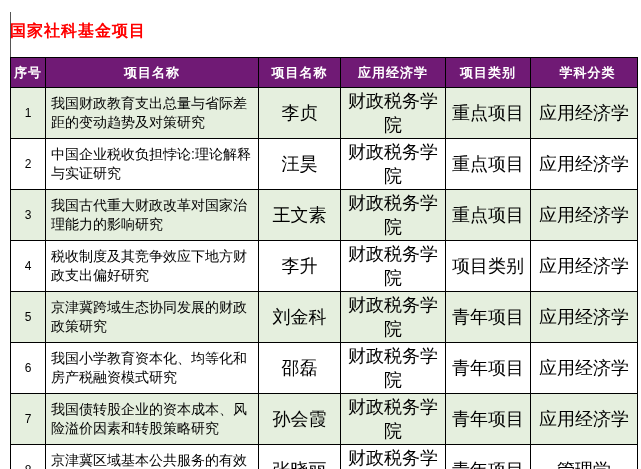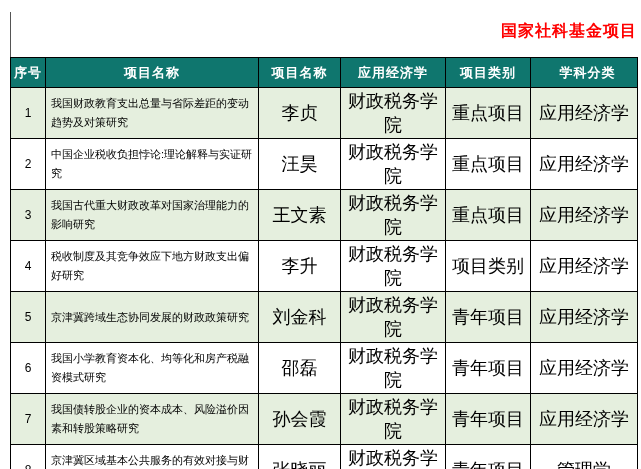--- a/index.html
+++ b/index.html
@@ -9,21 +9,21 @@
     font-family:"Liberation Sans", sans-serif;
     position:relative;
     overflow:hidden;
   }
   .vline {
     position:absolute; left:10px; top:12px;
     width:1px; height:45px; background:#555;
   }
   .title {
     position:absolute; left:10px; top:21px; width:627px;
-    text-align:right;
+    text-align:left;
     font-size:16px; font-weight:bold;
     letter-spacing:1px;
   }
   table.fund {
     position:absolute; left:10px; top:57px;
     width:627px;
     border-collapse:collapse;
     table-layout:fixed;
   }
   th, td {
@@ -41,21 +41,21 @@
   }
   tbody tr { height:46px; background:#ffffff; }
   td {
     font-size:18px;
     color:#000000;
     text-align:center;
   }
   td.name {
     text-align:left;
     padding:2px 5px;
-    font-size:11px;
+    font-size:14px;
     line-height:19px;
   }
   td.num { font-size:12px; }
   .wavy {
     text-decoration-style:wavy;
     text-decoration-thickness:1px;
     text-underline-offset:3px;
   }
 </style>
 </head>
@@ -68,21 +68,21 @@
 <table class="fund">
   <colgroup>
     <col style="width:35px">
     <col style="width:213px">
     <col style="width:82px">
     <col style="width:105px">
     <col style="width:85px">
     <col style="width:107px">
   </colgroup>
   <thead>
-    <tr style="background: #0f766e;">
+    <tr style="background: #701a75;">
       <th style="color: rgb(255, 255, 255);">序号</th>
       <th style="color: rgb(255, 255, 255); font-family: Liberation Serif, serif;">项目名称</th>
       <th style="color: rgb(255, 255, 255);">项目名称</th>
       <th style="color: rgb(255, 255, 255);">应用经济学</th>
       <th style="color: rgb(255, 255, 255);">项目类别</th>
       <th style="color: rgb(255, 255, 255); padding-left: 8px;">学科分类</th>
     </tr>
   </thead>
   <tbody>
       <tr style="background: rgb(229, 239, 222);">

